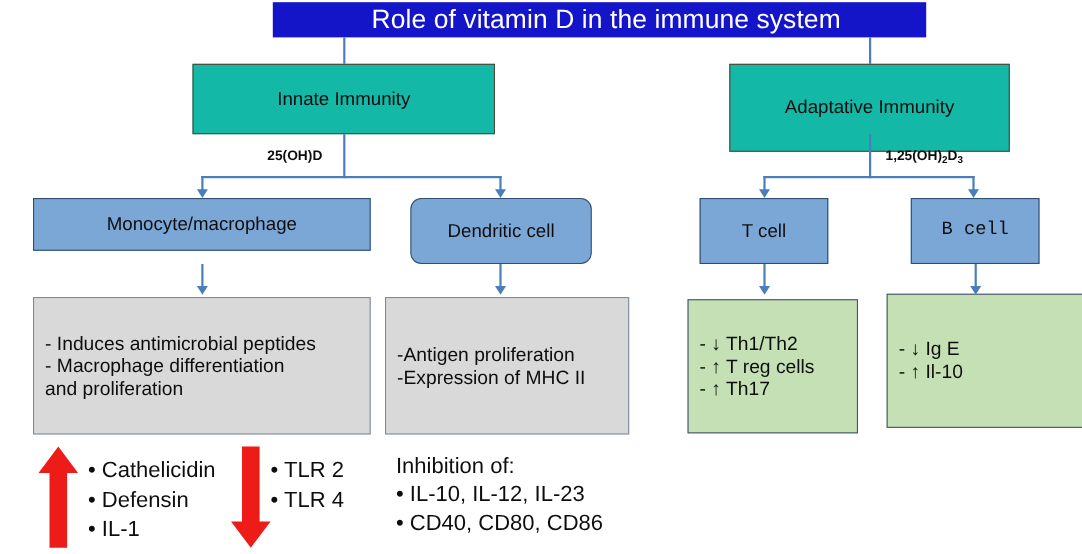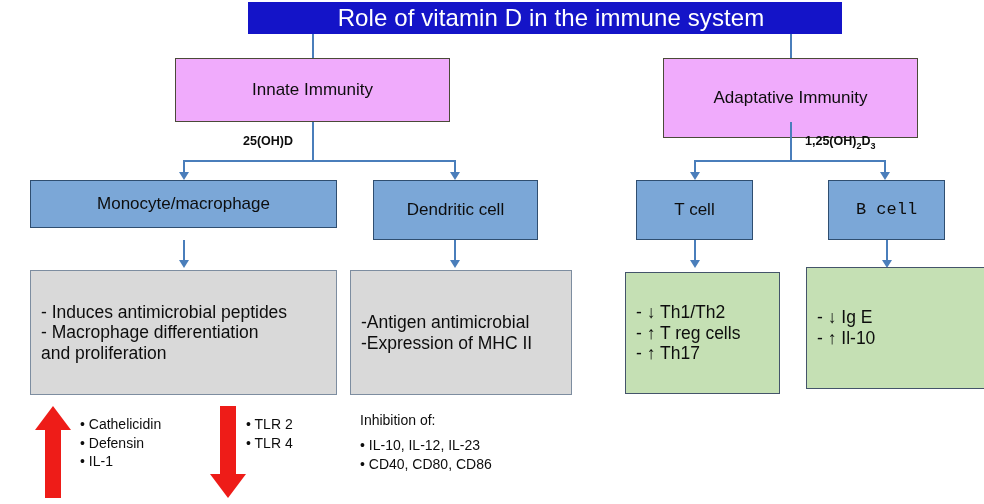--- a/index.html
+++ b/index.html
@@ -24,21 +24,21 @@
   
   .title-bar{
     background:#1414C8;
     color:#ffffff;
     font-size:24px;
     letter-spacing:.1px;
   }
 
   
   .yellow{
-    background:#f0abfc;
+    background:#14b8a6;
     border:1.5px solid #4a4a38;
     color:#0d0d0d;
     font-size:17px;
   }
 
   
   .blue{
     background:#7BA7D7;
     border:1.5px solid #2f4e70;
     color:#0d0d0d;
@@ -92,21 +92,21 @@
   }
   .chem sub{font-size:9px;}
 
   
   .redarrow{position:absolute;}
   .redarrow svg{display:block;}
 
   
   .txtblock{
     position:absolute;
-    font-size:14px;
+    font-size:20px;
     color:#0d0d0d;
     line-height:1.33;
     white-space:pre-line;
   }
 </style>
 </head>
 <body>
 
 <div id="stage">
 
@@ -134,21 +134,21 @@
   <div class="arrowhead" style="left:690px;top:172px;"></div>
   <div class="vline" style="left:884px;top:160px;height:14px;"></div>
   <div class="arrowhead" style="left:880px;top:172px;"></div>
 
   <div class="chem" style="left:805px;top:134px;">
     <span>1,25(OH)</span><sub>2</sub><span>D</span><sub>3</sub>
   </div>
 
   <div class="box blue" style="left:30px;top:180px;width:307px;height:48px;">Monocyte/macrophage</div>
 
-  <div class="box blue" style="left:373px;top:180px;width:165px;height:60px;">Dendritic cell</div>
+  <div class="box blue" style="left:373px;top:180px;width:165px;height:60px;border-radius:10px;">Dendritic cell</div>
 
   <div class="box blue" style="left:636px;top:180px;width:117px;height:60px;">T cell</div>
 
   <div class="box blue" style="left:828px;top:180px;width:117px;height:60px;font-family:Liberation Mono, monospace;">B cell</div>
 
   <div class="vline" style="left:183px;top:240px;height:22px;"></div>
   <div class="arrowhead" style="left:179px;top:260px;"></div>
 
   <div class="vline" style="left:454px;top:240px;height:22px;"></div>
   <div class="arrowhead" style="left:450px;top:260px;"></div>
@@ -156,21 +156,21 @@
   <div class="vline" style="left:694px;top:240px;height:22px;"></div>
   <div class="arrowhead" style="left:690px;top:260px;"></div>
 
   <div class="vline" style="left:886px;top:240px;height:22px;"></div>
   <div class="arrowhead" style="left:882px;top:260px;"></div>
 
   <div class="box grey" style="left:30px;top:270px;width:307px;height:125px;">- Induces antimicrobial peptides
 - Macrophage differentiation
 and proliferation</div>
 
-  <div class="box grey" style="left:350px;top:270px;width:222px;height:125px;">-Antigen antimicrobial
+  <div class="box grey" style="left:350px;top:270px;width:222px;height:125px;">-Antigen proliferation
 -Expression of MHC II</div>
 
   <div class="box green" style="left:625px;top:272px;width:155px;height:122px;">-   ↓ Th1/Th2
 -   ↑ T reg cells
 -   ↑ Th17</div>
 
   <div class="box green" style="left:806px;top:267px;width:193px;height:122px;">-   ↓ Ig E
 -   ↑ Il-10</div>
 
   <div class="redarrow" style="left:33px;top:404px;">

